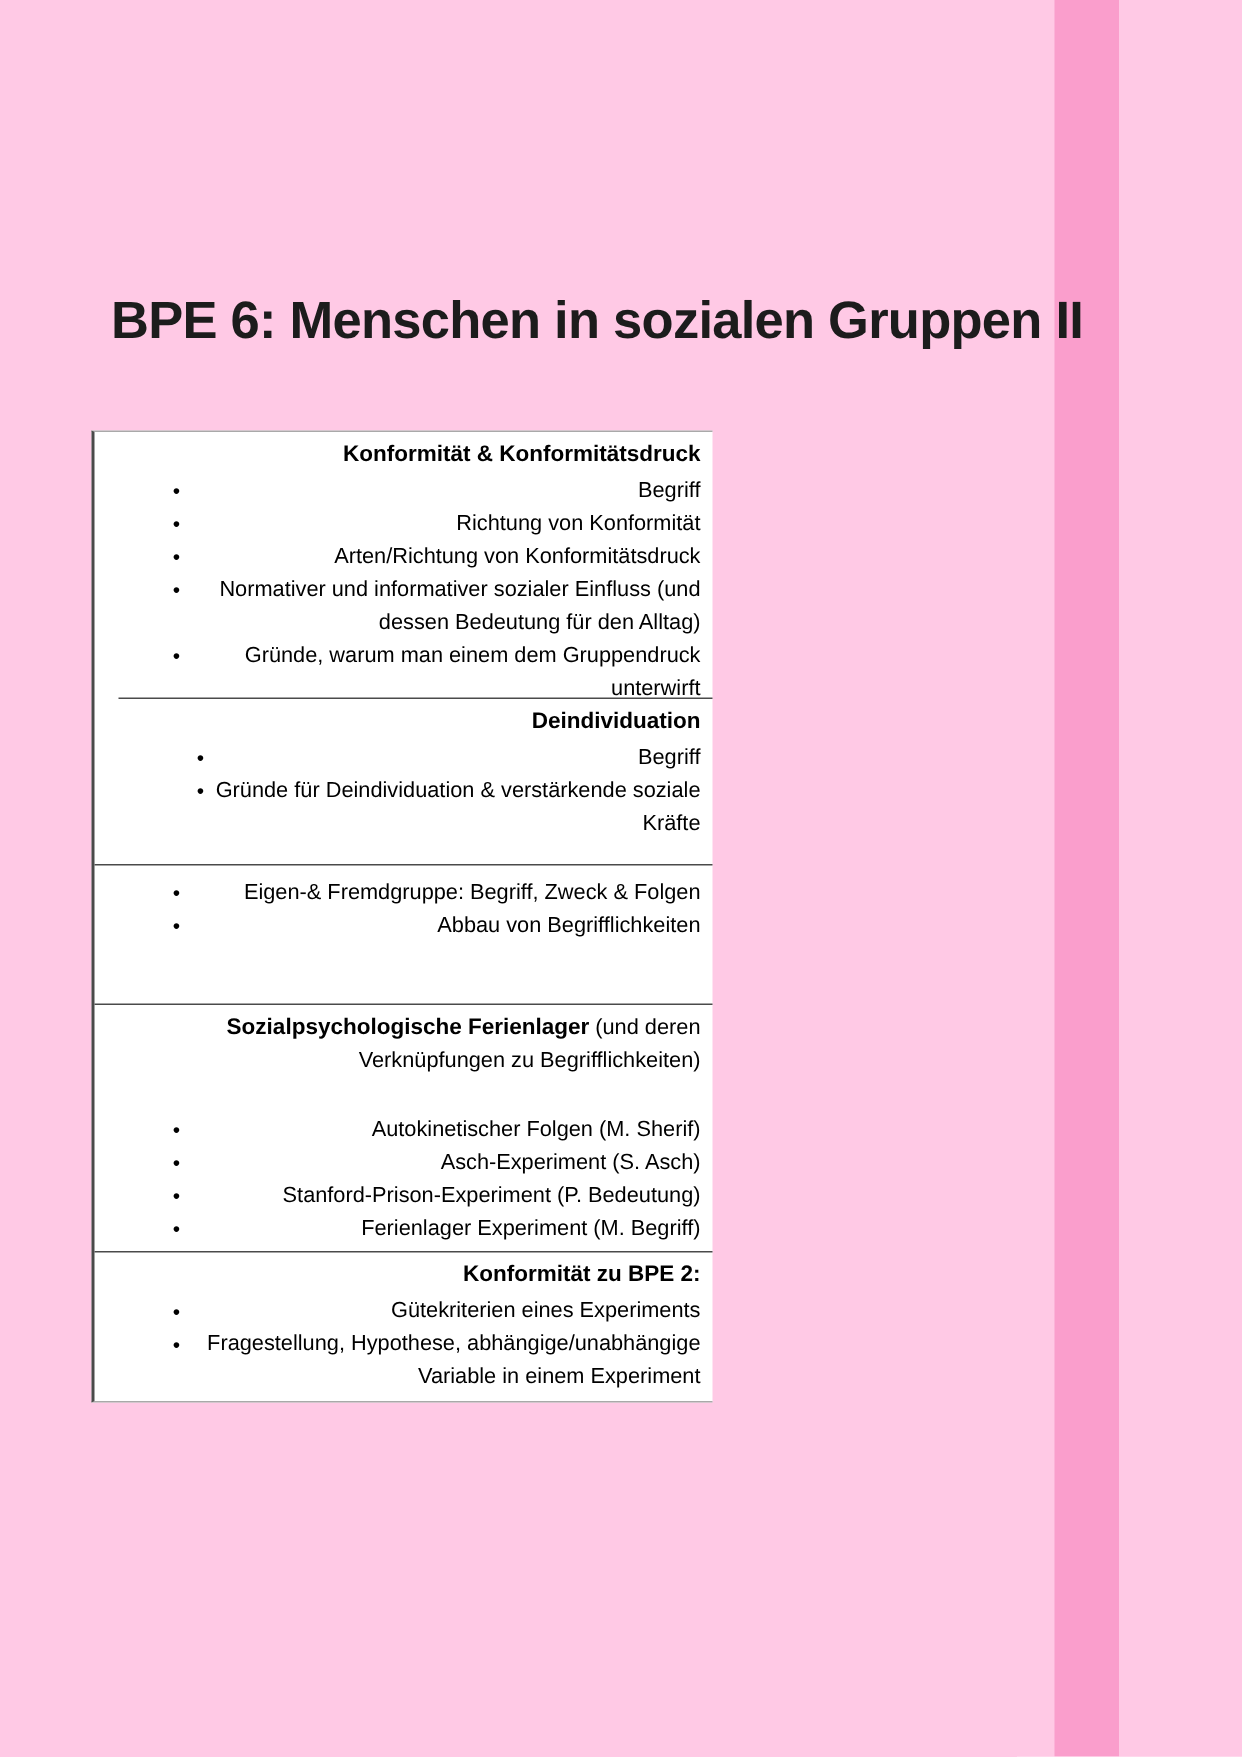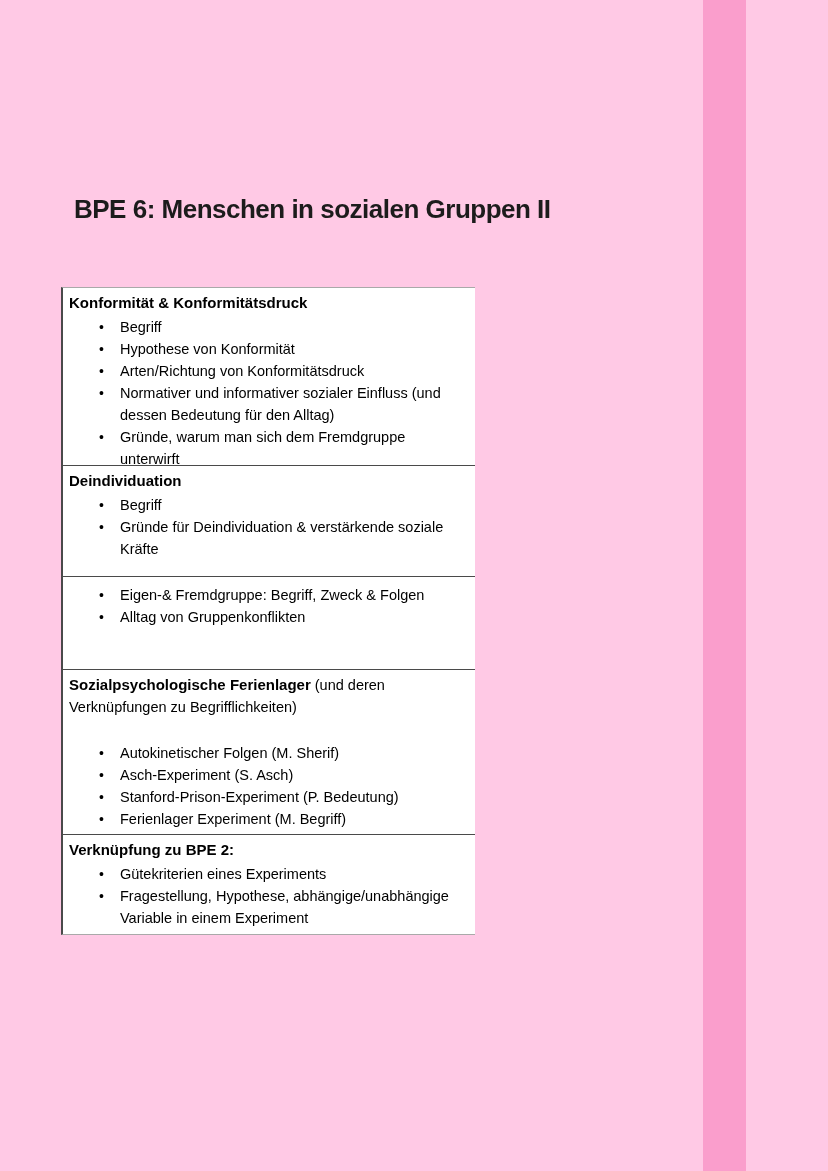--- a/index.html
+++ b/index.html
@@ -27,21 +27,21 @@
     width: 43px;
     height: 100%;
     background: var(--stripe);
   }
   h1.title {
     position: absolute;
     left: 74px;
     top: 194px;
     margin: 0;
     font-weight: 700;
-    font-size: 26px;
+    font-size: 35px;
     letter-spacing: -0.5px;
     color: var(--title-color);
     white-space: nowrap;
   }
   .outline-box {
     position: absolute;
     left: 61px;
     top: 287px;
     width: 412px;
     height: 646px;
@@ -49,24 +49,25 @@
     border-left: 2px solid var(--box-border);
     border-top: 1px solid var(--box-edge);
     border-bottom: 1px solid var(--box-edge);
     color: var(--body-color);
     font-size: 14.5px;
   }
   .row {
     box-sizing: border-box;
     padding: 4px 8px 0 6px;
     overflow: hidden;
+    text-align: right;
   }
   .row + .row { border-top: 1px solid var(--box-border); }
   .row:nth-of-type(1) { height: 177px; }
-  .row:nth-of-type(2) { height: 111px; }
+  .row:nth-of-type(2) { height: 111px; margin-left: 16px; }
   .row:nth-of-type(3) { height: 93px; }
   .row:nth-of-type(4) { height: 165px; }
   .row:nth-of-type(5) { height: 100px; }
   .heading {
     margin: 0;
     font-weight: 700;
     font-size: 15px;
     line-height: 21px;
   }
   .heading .suffix { font-weight: 400; font-size: 14.5px; }
@@ -96,33 +97,33 @@
   <div class="outline-box" id="outline-box">
       <section class="row">
         <p class="heading"><span>Konformität &amp; Konformitätsdruck</span></p>
         <ul class="topics">
           <li>
             <span class="bullet">•</span>
             <span class="txt">Begriff</span>
           </li>
           <li>
             <span class="bullet">•</span>
-            <span class="txt">Hypothese von Konformität</span>
+            <span class="txt">Richtung von Konformität</span>
           </li>
           <li>
             <span class="bullet">•</span>
             <span class="txt">Arten/Richtung von Konformitätsdruck</span>
           </li>
           <li>
             <span class="bullet">•</span>
             <span class="txt">Normativer und informativer sozialer Einfluss (und dessen Bedeutung für den Alltag)</span>
           </li>
           <li>
             <span class="bullet">•</span>
-            <span class="txt">Gründe, warum man sich dem Fremdgruppe unterwirft</span>
+            <span class="txt">Gründe, warum man einem dem Gruppendruck unterwirft</span>
           </li>
         </ul>
       </section>
       <section class="row">
         <p class="heading"><span>Deindividuation</span></p>
         <ul class="topics">
           <li>
             <span class="bullet">•</span>
             <span class="txt">Begriff</span>
           </li>
@@ -133,21 +134,21 @@
         </ul>
       </section>
       <section class="row">
         <ul class="topics">
           <li>
             <span class="bullet">•</span>
             <span class="txt">Eigen-&amp; Fremdgruppe: Begriff, Zweck &amp; Folgen</span>
           </li>
           <li>
             <span class="bullet">•</span>
-            <span class="txt">Alltag von Gruppenkonflikten</span>
+            <span class="txt">Abbau von Begrifflichkeiten</span>
           </li>
         </ul>
       </section>
       <section class="row">
         <p class="heading"><span>Sozialpsychologische Ferienlager</span><span class="suffix"> (und deren Verknüpfungen zu Begrifflichkeiten)</span></p>
         <ul class="topics">
           <li>
             <span class="bullet">•</span>
             <span class="txt">Autokinetischer Folgen (M. Sherif)</span>
           </li>
@@ -159,21 +160,21 @@
             <span class="bullet">•</span>
             <span class="txt">Stanford-Prison-Experiment (P. Bedeutung)</span>
           </li>
           <li>
             <span class="bullet">•</span>
             <span class="txt">Ferienlager Experiment (M. Begriff)</span>
           </li>
         </ul>
       </section>
       <section class="row">
-        <p class="heading"><span>Verknüpfung zu BPE 2:</span></p>
+        <p class="heading"><span>Konformität zu BPE 2:</span></p>
         <ul class="topics">
           <li>
             <span class="bullet">•</span>
             <span class="txt">Gütekriterien eines Experiments</span>
           </li>
           <li>
             <span class="bullet">•</span>
             <span class="txt">Fragestellung, Hypothese, abhängige/unabhängige Variable in einem Experiment</span>
           </li>
         </ul>

